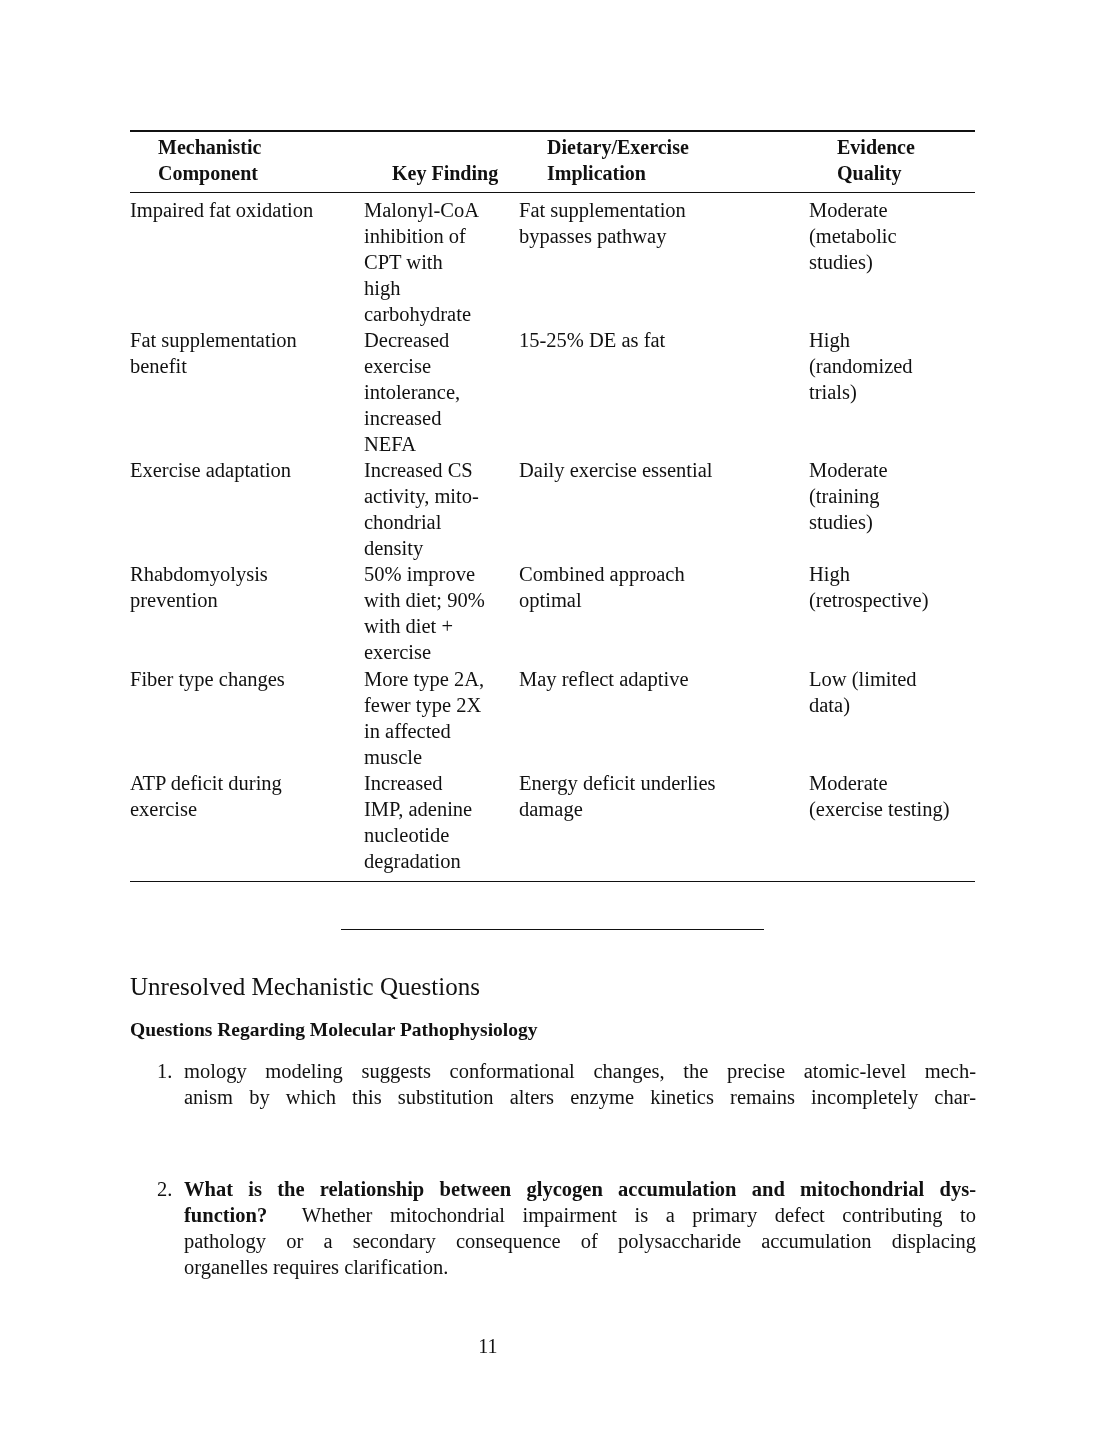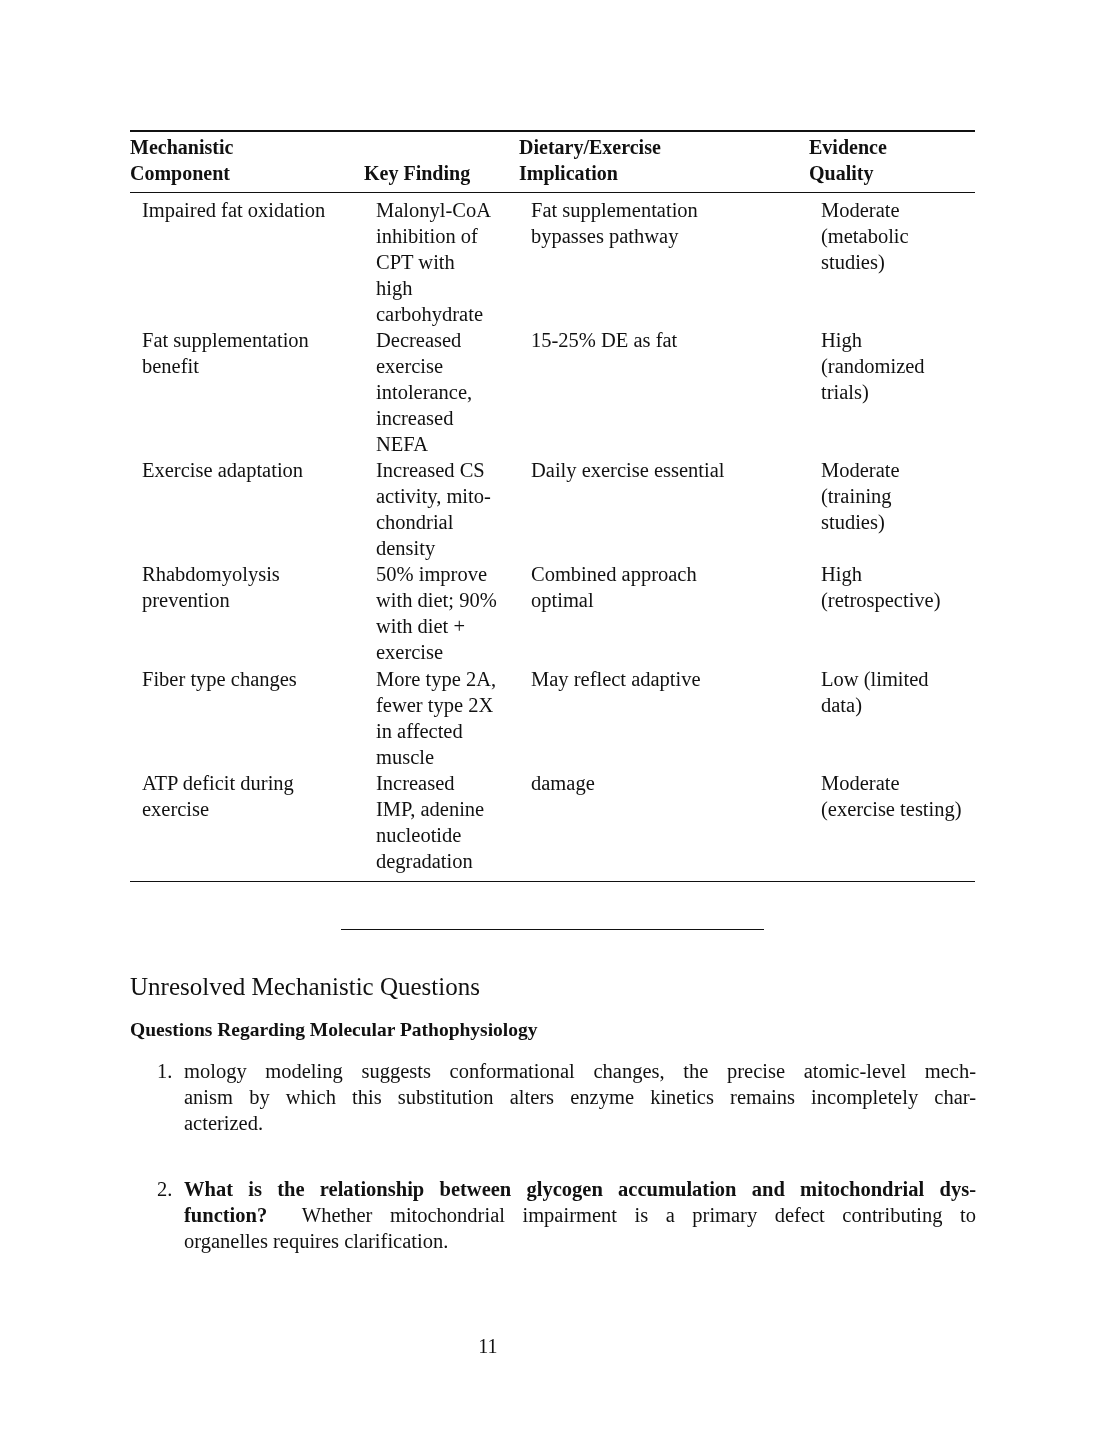--- a/index.html
+++ b/index.html
@@ -8,22 +8,22 @@
     font-family: "Liberation Serif", "DejaVu Serif", serif;
     color:#111111;
   }
   .page { position:absolute; left:0; top:0; width:1105px; height:1430px; }
 
   .table-wrap { position:absolute; left:130px; top:130px; width:845px; }
   .rule-top { position:absolute; left:0; top:0; width:845px; height:2px; background:#111; }
   .rule-mid { position:absolute; left:0; top:62px; width:845px; height:1px; background:#111; }
   .rule-bot { position:absolute; left:0; top:751px; width:845px; height:1px; background:#111; }
 
-  .hdr { position:absolute; top:4px; font-weight:bold; font-size:20px; line-height:26px; }
-  .cell { position:absolute; font-size:20.5px; line-height:26px;margin-left:12px; }
+  .hdr { position:absolute; top:4px; font-weight:bold; font-size:20px; line-height:26px;margin-left:28px; }
+  .cell { position:absolute; font-size:20.5px; line-height:26px; }
   .c1 { left:0; width:228px; }
   .c2 { left:234px; width:150px; }
   .c3 { left:389px; width:285px; }
   .c4 { left:679px; width:170px; }
   .ln { display:block; white-space:nowrap; }
 
   .sep { position:absolute; left:341px; top:929px; width:423px; height:1px; background:#111; }
 
   .h2 { position:absolute; left:130px; top:970px; font-size:25px; font-weight:normal; line-height:34px; white-space:nowrap; }
   .h3 { position:absolute; left:130px; top:1016px; font-size:19.5px; font-weight:bold; line-height:28px; white-space:nowrap; }
@@ -172,20 +172,21 @@
         <span class="ln">ATP deficit during</span>
         <span class="ln">exercise</span>
       </div>
       <div class="cell c2" style="top:640px">
         <span class="ln">Increased</span>
         <span class="ln">IMP, adenine</span>
         <span class="ln">nucleotide</span>
         <span class="ln">degradation</span>
       </div>
       <div class="cell c3" style="top:640px">
+        <span class="ln">Energy deficit underlies</span>
         <span class="ln">damage</span>
       </div>
       <div class="cell c4" style="top:640px">
         <span class="ln">Moderate</span>
         <span class="ln">(exercise testing)</span>
       </div>
     </div>
 
     <div class="rule-bot"></div>
   </div>
@@ -193,27 +194,27 @@
   <div class="sep"></div>
 
   <div class="h2">Unresolved Mechanistic Questions</div>
   <div class="h3">Questions Regarding Molecular Pathophysiology</div>
 
   <div class="item" style="top:1058px">
     <span class="num">1.</span>
     <div class="txt">
       <span class="ln">mology modeling suggests conformational changes, the precise atomic-level mech-</span>
       <span class="ln">anism by which this substitution alters enzyme kinetics remains incompletely char-</span>
-      <span class="ln last">acterized.</span>
     </div>
   </div>
 
   <div class="item" style="top:1176px">
     <span class="num">2.</span>
     <div class="txt">
       <span class="ln"><b>What is the relationship between glycogen accumulation and mitochondrial dys-</b></span>
       <span class="ln"><b>function?</b><span style="white-space:pre">  Whether mitochondrial impairment is a primary defect contributing to</span></span>
+      <span class="ln">pathology or a secondary consequence of polysaccharide accumulation displacing</span>
       <span class="ln last">organelles requires clarification.</span>
     </div>
   </div>
 
   <div class="pagenum">11</div>
 </div>
 
 </body></html>

